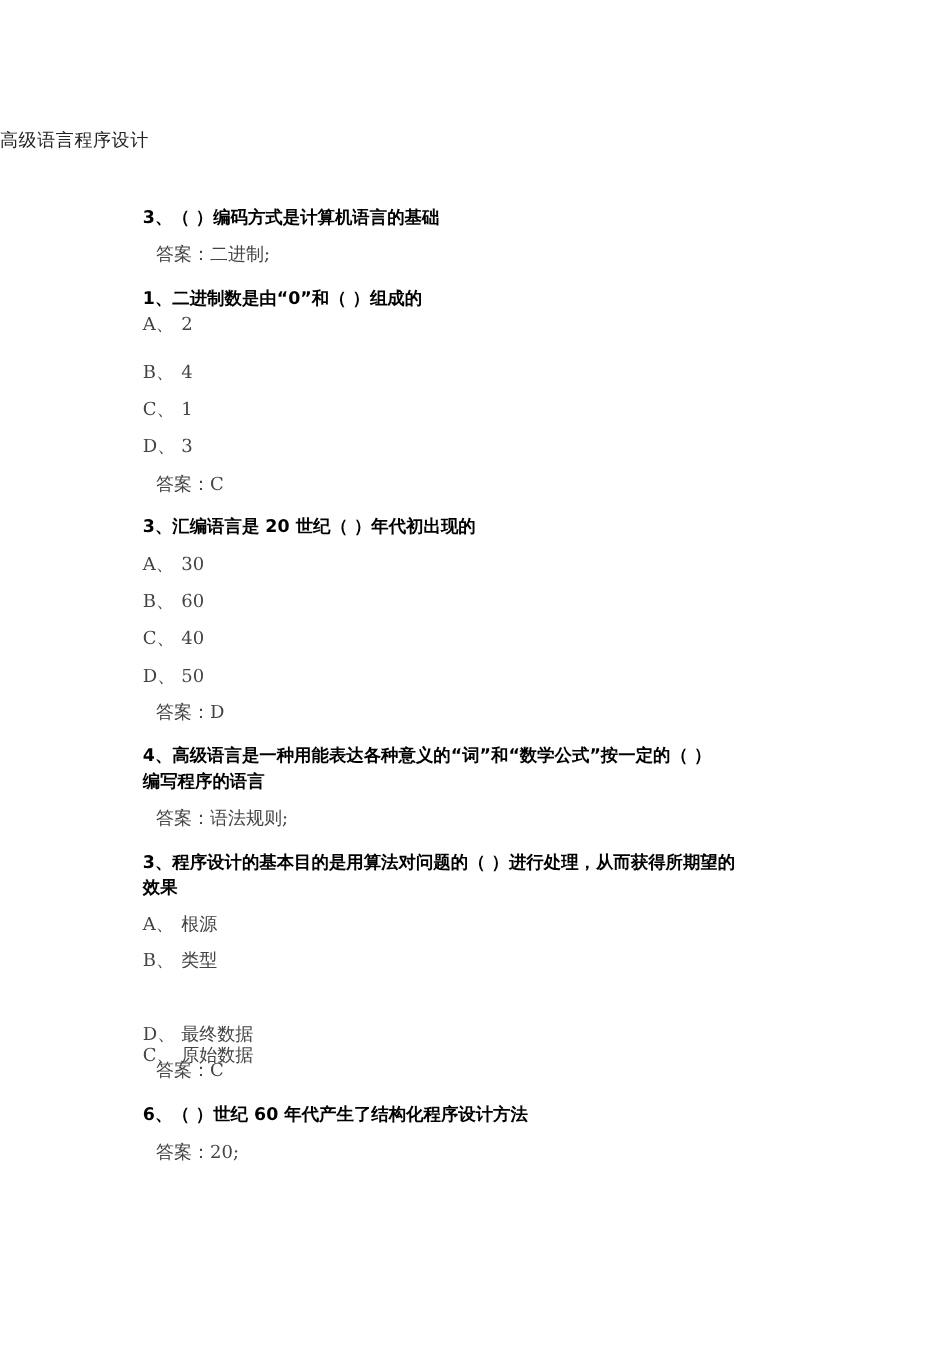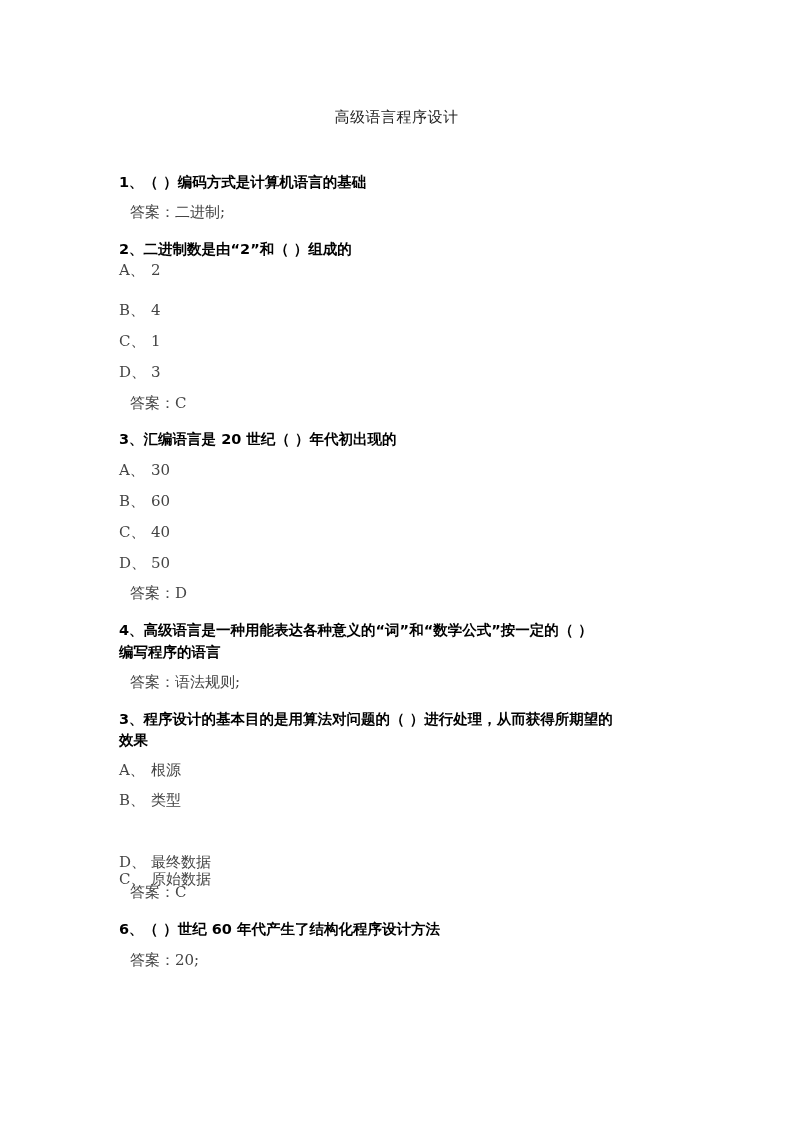--- a/index.html
+++ b/index.html
@@ -1,40 +1,40 @@
 <!DOCTYPE html>
 <html><head>
   <meta charset="utf-8">
   <style>
     html, body { margin: 0; padding: 0; background: #ffffff; }
     body { width: 793px; height: 1122px; position: relative; overflow: hidden;
       font-family: "DejaVu Serif", "Liberation Serif", serif; color: #000; }
     .page { position: absolute; left: 0; top: 0; width: 793px; height: 1122px; }
-    .title { position: absolute; top: 108px; left: 0; width: 793px; text-align: center;
+    .title { position: absolute; top: 108px; left: 0; width: 793px; 
       font-size: 15px; color: #222; letter-spacing: 0.5px; }
     .line { position: absolute; left: 119px; font-size: 15px; line-height: 22px; white-space: nowrap; }
     .q { font-weight: bold; color: #000; font-family: "DejaVu Sans", "Liberation Sans", sans-serif; font-size: 14.5px; }
     .opt { color: #444; }
     .ans { color: #444; }
     .opt .label, .ans .label { display: inline-block; }
     .opt .label { width: 32px; }
     .ans .label { width: 56px; text-align: right; }
   </style>
 </head>
 <body>
 
 <div class="page">
   <div class="title">高级语言程序设计</div>
 
-  <div class="line q" style="top:171px">1、（ ）编码方式是计算机语言的基础</div>
+  <div class="line q" style="top:171px">3、（ ）编码方式是计算机语言的基础</div>
   <div class="line ans" style="top:201px">
     <span class="label">答案：</span><span>二进制;</span>
   </div>
 
-  <div class="line q" style="top:238px">2、二进制数是由“2”和（ ）组成的</div>
+  <div class="line q" style="top:238px">1、二进制数是由“0”和（ ）组成的</div>
   <div class="line opt" style="top:259px">
     <span class="label">A、</span><span>2</span>
   </div>
   <div class="line opt" style="top:299px">
     <span class="label">B、</span><span>4</span>
   </div>
   <div class="line opt" style="top:330px">
     <span class="label">C、</span><span>1</span>
   </div>
   <div class="line opt" style="top:361px">

